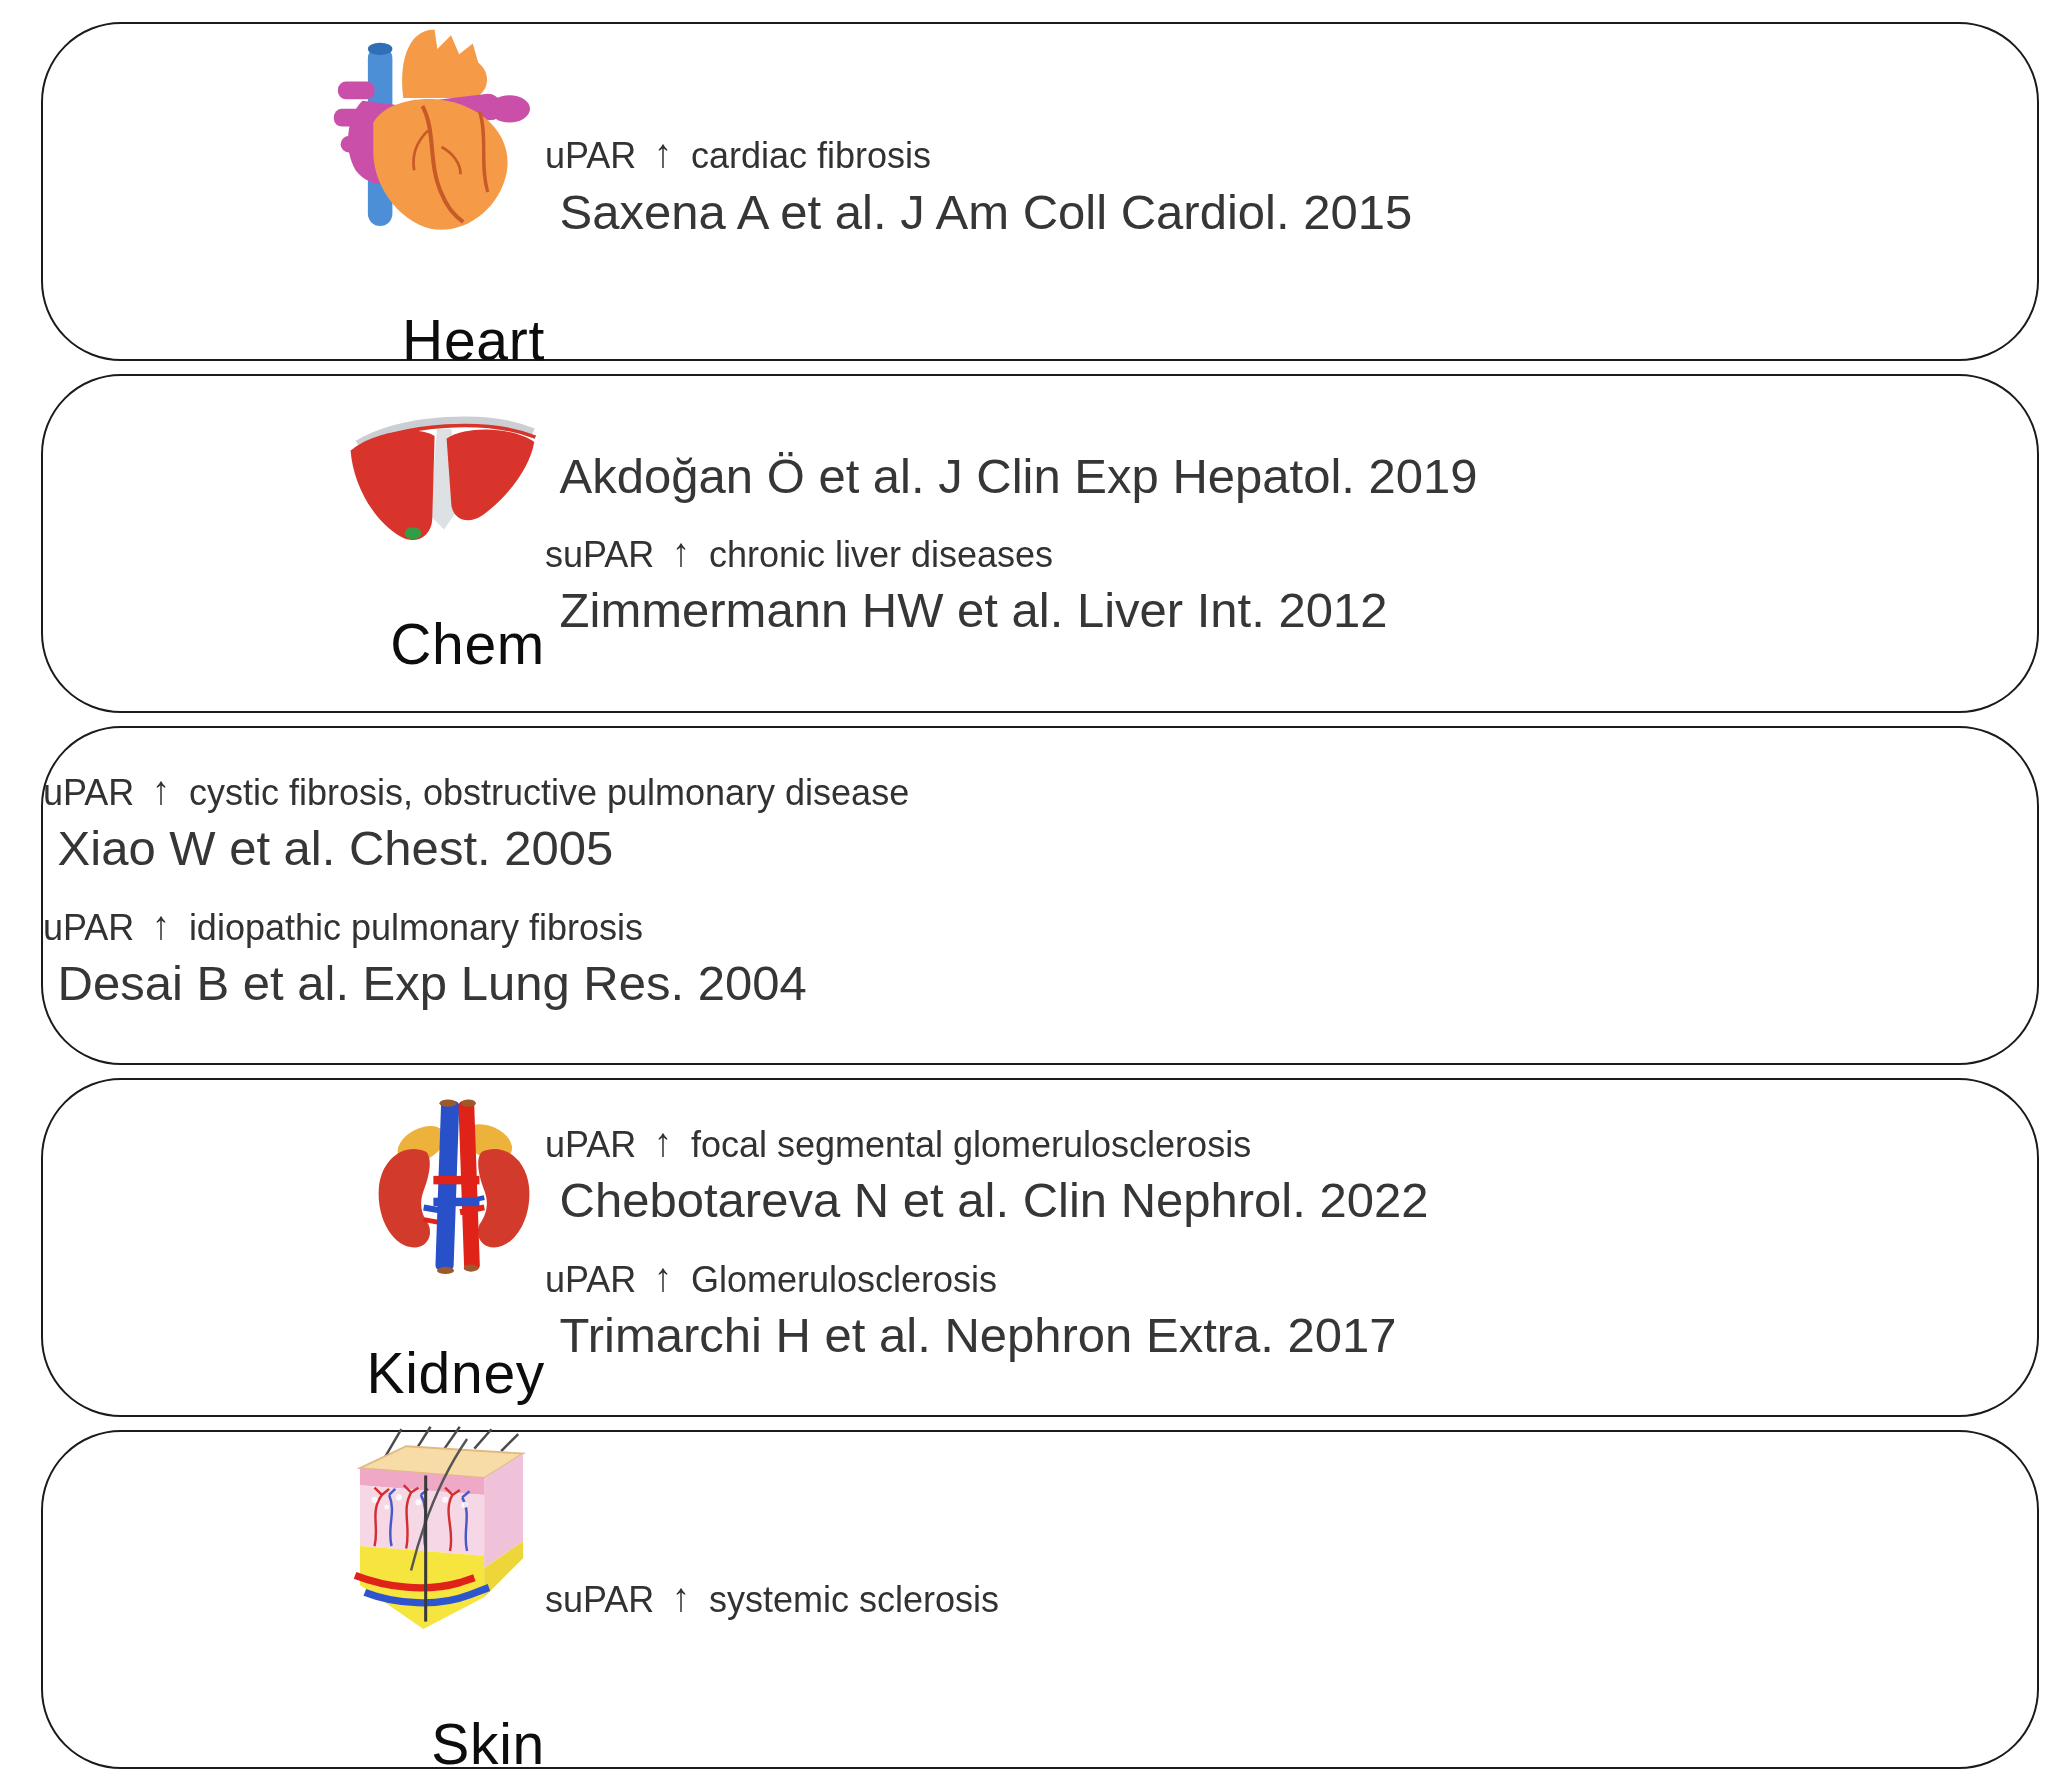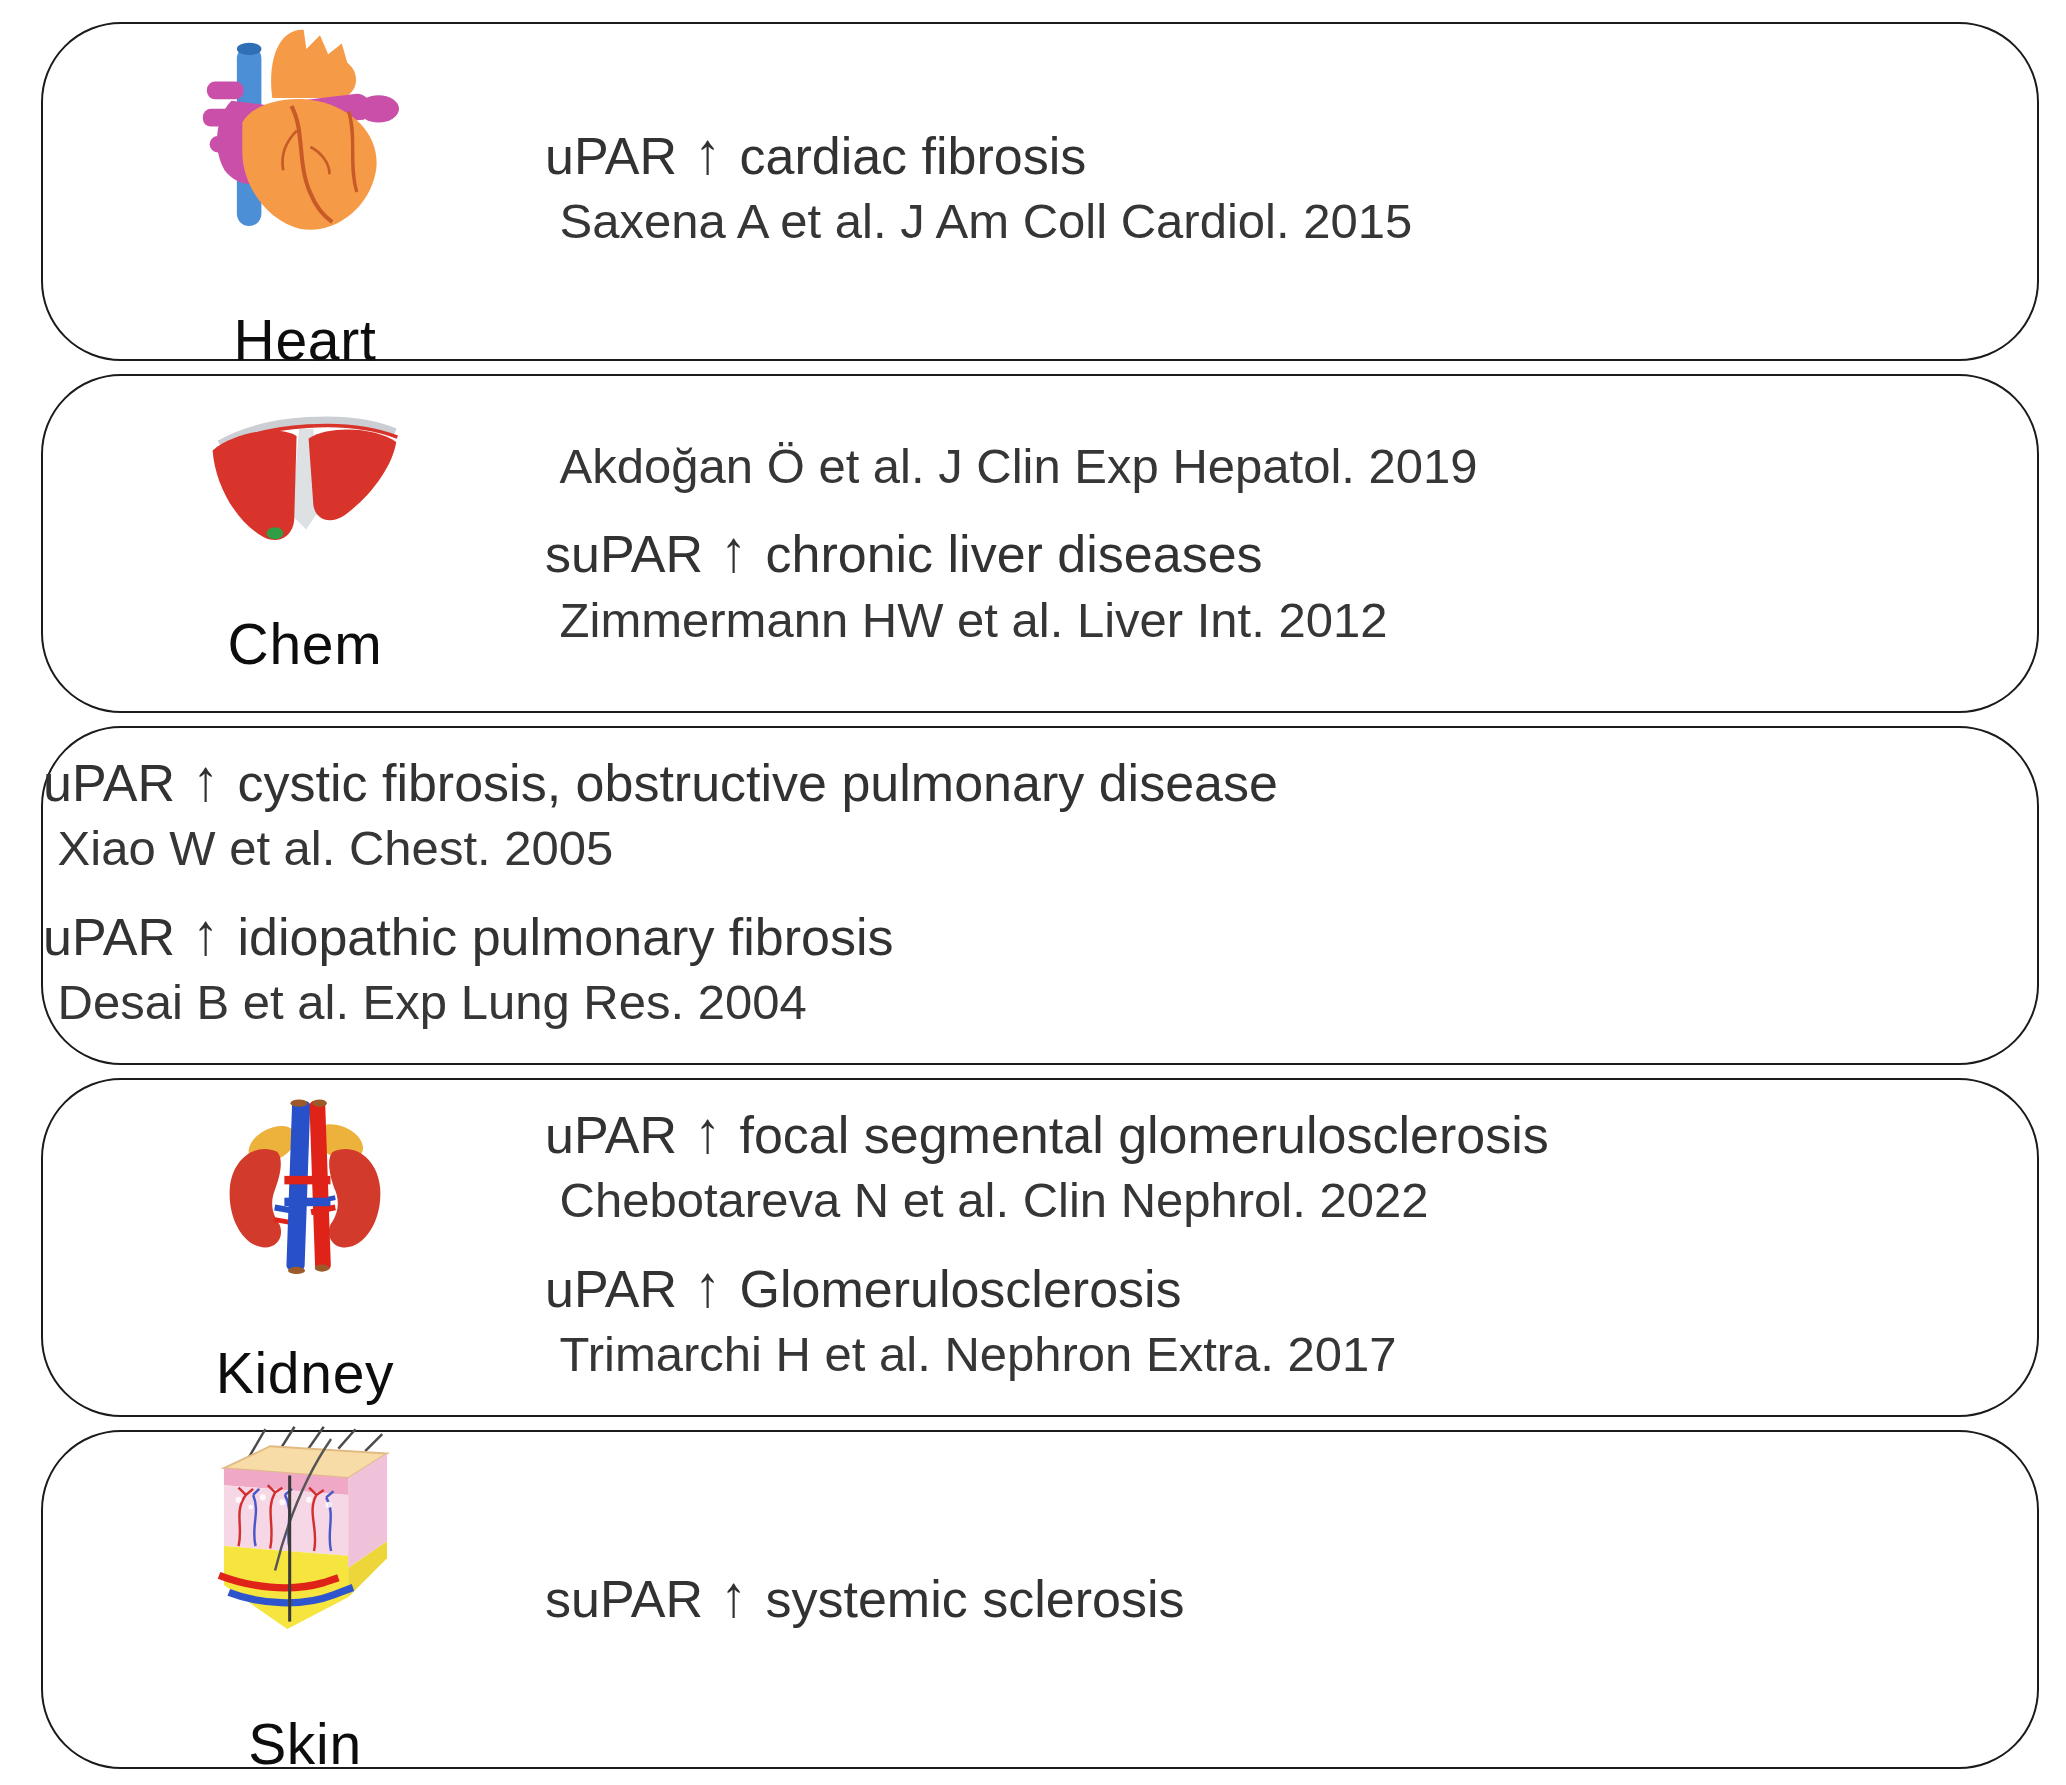--- a/index.html
+++ b/index.html
@@ -26,42 +26,42 @@
     background: #ffffff;
     display: flex;
     align-items: stretch;
     margin-bottom: 13px;
   }
   .organ-col {
     flex: 0 0 480px;
     margin-left: 22px;
     display: flex;
     flex-direction: column;
-    align-items: center;
+    align-items: flex-end;
     justify-content: center;
     gap: 48px;
   }
   .organ-icon-wrap { line-height: 0; }
   .organ-label {
     margin-top: 10.2px;
     font-size: 57px;
     line-height: 1.05;
     color: #0d0d0d;
     letter-spacing: 0.7px;
   }
   .text-col {
     flex: 1 1 auto;
     display: flex;
     flex-direction: column;
     justify-content: center;
     padding-right: 22px;
   }
   .finding { margin: 11px 0; }
   .finding-title {
-    font-size: 52px;
+    font-size: 36px;
     line-height: 1.16;
     color: #323232;
     white-space: nowrap;
   }
   .finding-title .arrow {
     display: inline-block;
     margin: 0 19px 0 17.5px;
     font-weight: 400;
     transform: scaleY(1.12);
     transform-origin: bottom;

